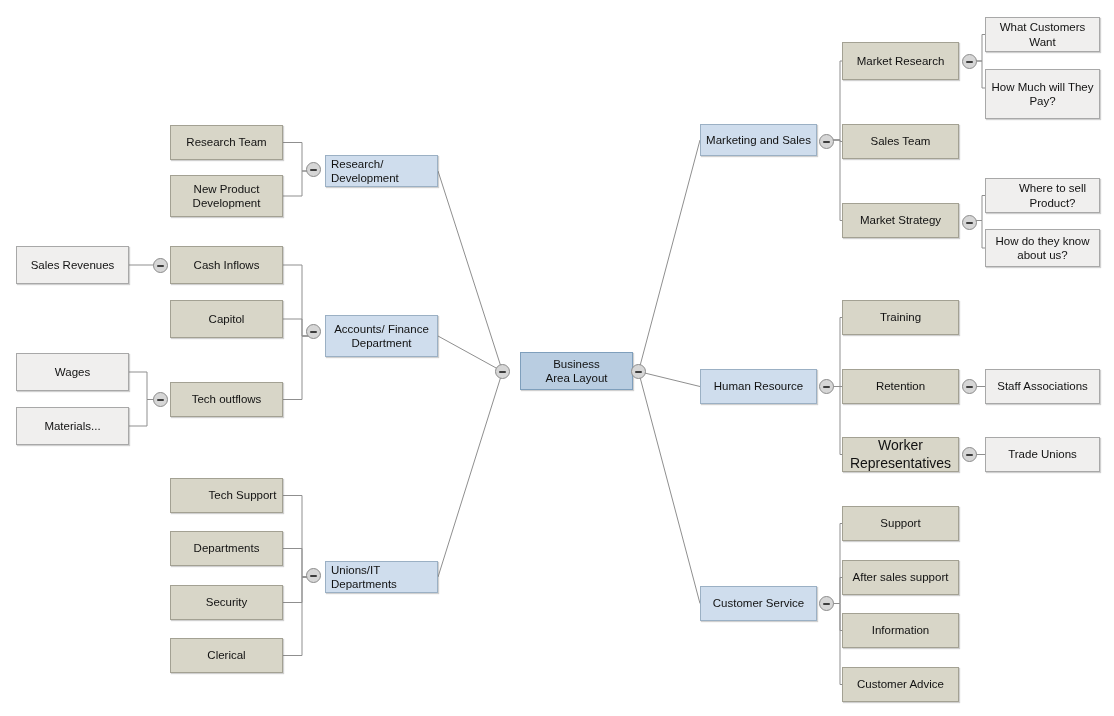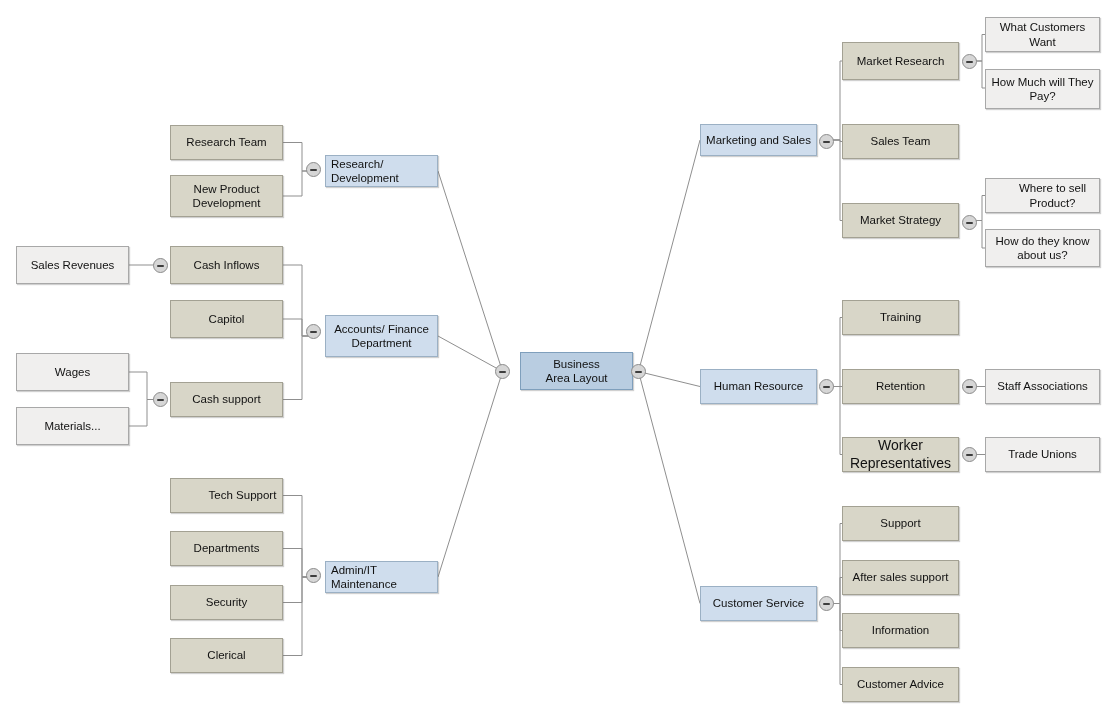--- a/index.html
+++ b/index.html
@@ -208,30 +208,30 @@
     <div class="node sub" style="left: 170px; top: 246px; width: 113px; height: 38px;">
       <span>Cash Inflows</span>
     </div>
     <div class="node leaf" style="left: 16px; top: 246px; width: 113px; height: 38px;">
       <span>Sales Revenues</span>
     </div>
     <div class="node sub" style="left: 170px; top: 300px; width: 113px; height: 38px;">
       <span>Capitol</span>
     </div>
     <div class="node sub" style="left: 170px; top: 382px; width: 113px; height: 35px;">
-      <span>Cash support</span>
+      <span>Tech outflows</span>
     </div>
     <div class="node leaf" style="left: 16px; top: 353px; width: 113px; height: 38px;">
       <span>Wages</span>
     </div>
     <div class="node leaf" style="left: 16px; top: 407px; width: 113px; height: 38px;">
       <span>Materials...</span>
     </div>
     <div class="node branch left-align" style="left: 325px; top: 561px; width: 113px; height: 32px;">
-      <span>Admin/IT Maintenance</span>
+      <span>Unions/IT Departments</span>
     </div>
     <div class="node sub" style="left: 170px; top: 478px; width: 113px; height: 35px; padding-left: 37px;">
       <span>Tech Support</span>
     </div>
     <div class="node sub" style="left: 170px; top: 531px; width: 113px; height: 35px;">
       <span>Departments</span>
     </div>
     <div class="node sub" style="left: 170px; top: 585px; width: 113px; height: 35px;">
       <span>Security</span>
     </div>
@@ -240,21 +240,21 @@
     </div>
     <div class="node branch" style="left: 700px; top: 124px; width: 117px; height: 32px;">
       <span>Marketing and Sales</span>
     </div>
     <div class="node sub" style="left: 842px; top: 42px; width: 117px; height: 38px;">
       <span>Market Research</span>
     </div>
     <div class="node leaf" style="left: 985px; top: 17px; width: 115px; height: 35px;">
       <span>What Customers Want</span>
     </div>
-    <div class="node leaf" style="left: 985px; top: 69px; width: 115px; height: 40px;">
+    <div class="node leaf" style="left: 985px; top: 69px; width: 115px; height: 50px;">
       <span>How Much will They Pay?</span>
     </div>
     <div class="node sub" style="left: 842px; top: 124px; width: 117px; height: 35px;">
       <span>Sales Team</span>
     </div>
     <div class="node sub" style="left: 842px; top: 203px; width: 117px; height: 35px;">
       <span>Market Strategy</span>
     </div>
     <div class="node leaf" style="left: 985px; top: 178px; width: 115px; height: 35px; padding-left: 25px;">
       <span>Where to sell Product?</span>

